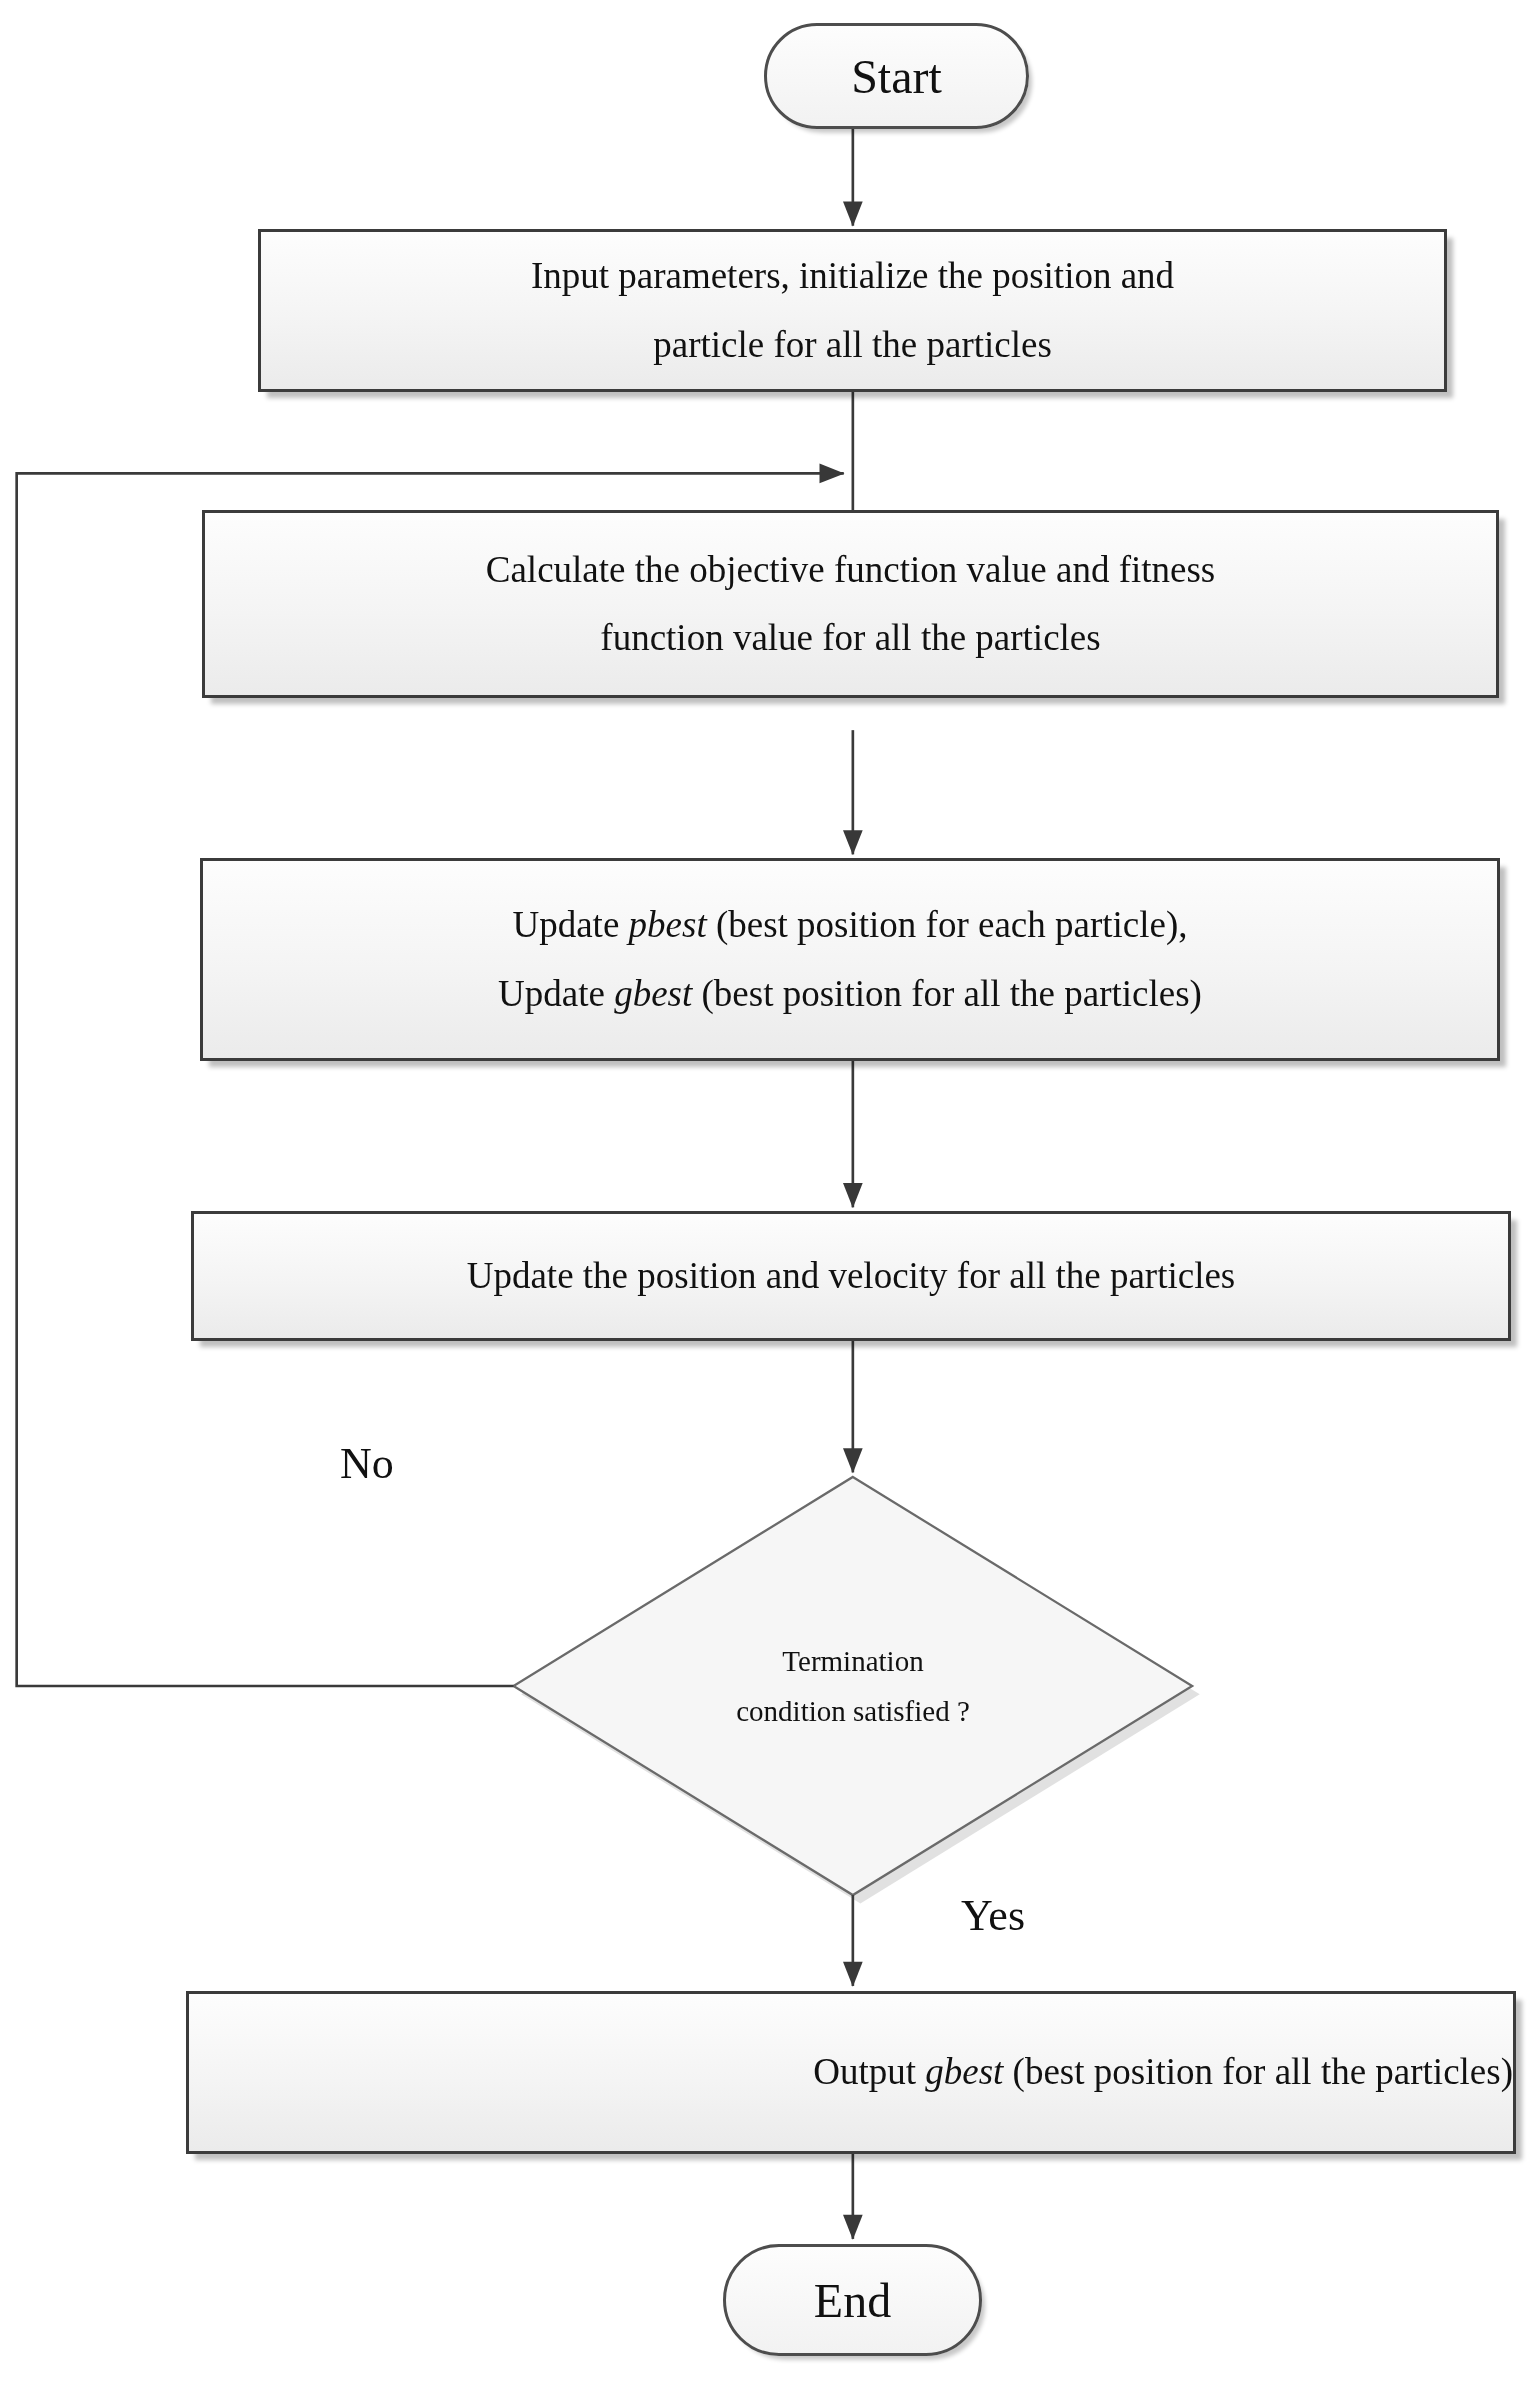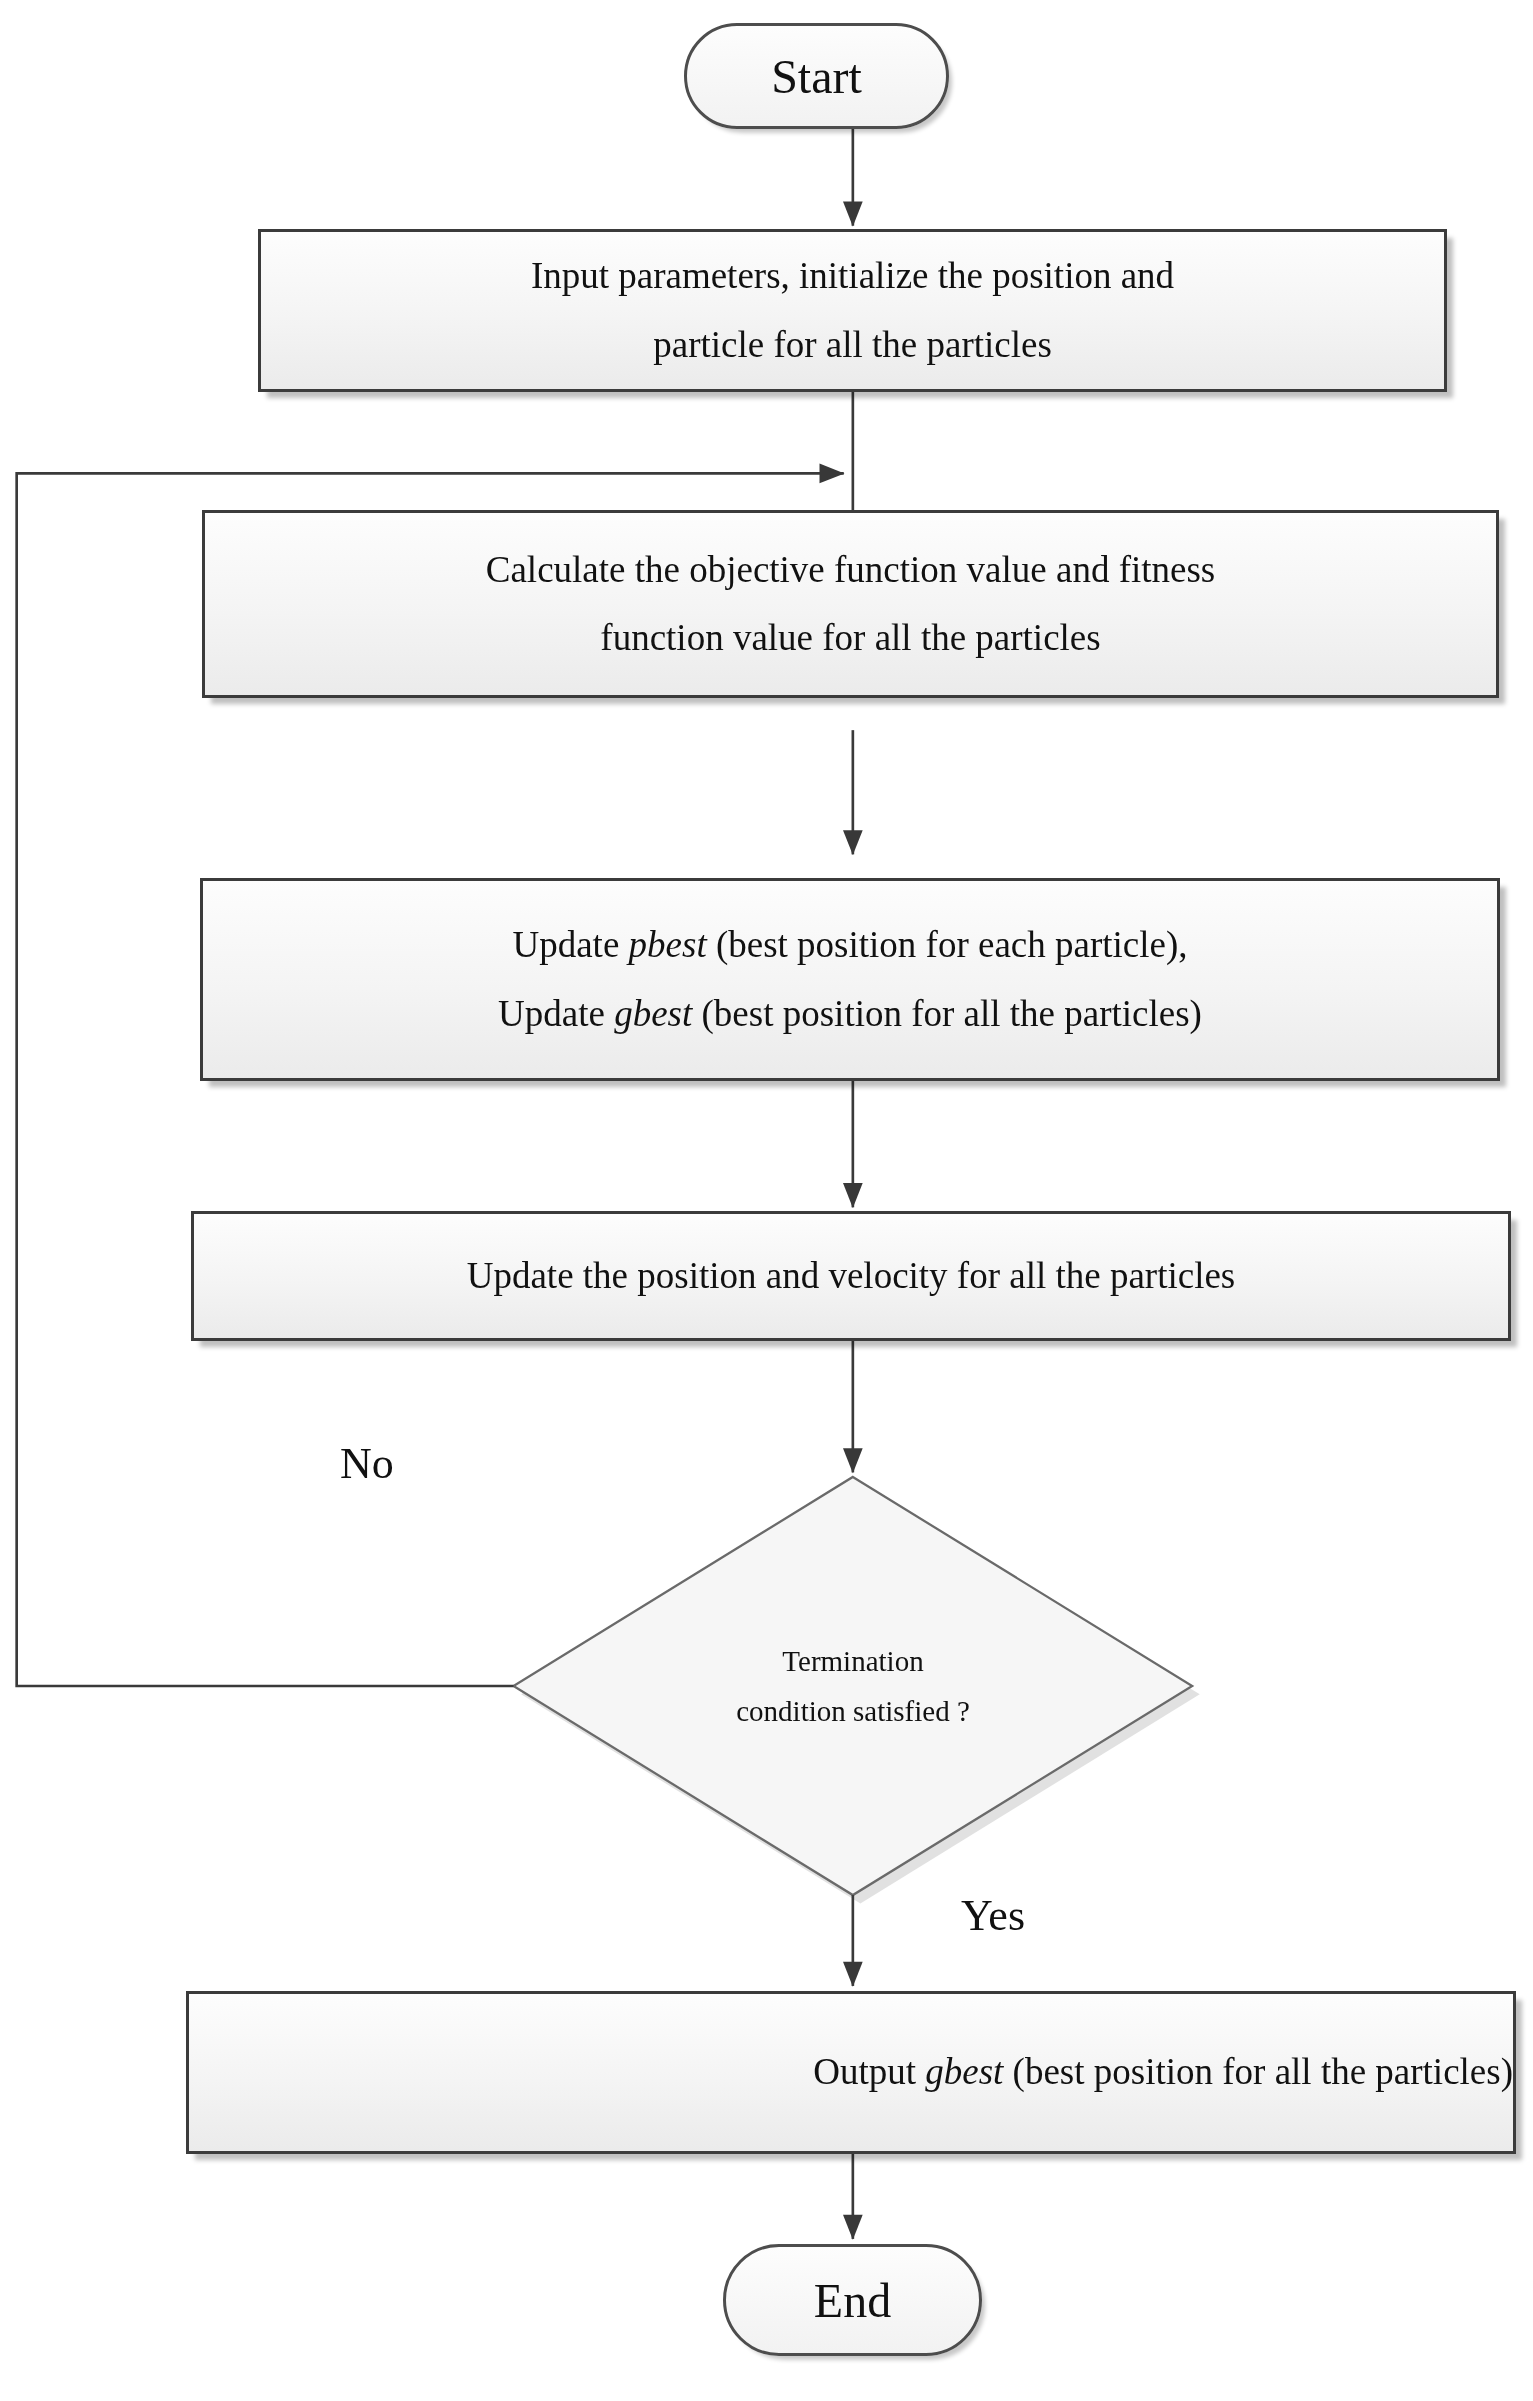--- a/index.html
+++ b/index.html
@@ -77,35 +77,35 @@
     <line x1="1126" y1="517" x2="1126" y2="712" stroke="#3a3a3a" stroke-width="3.5" marker-end="url(#ah)"></line>
     <line x1="1126" y1="964" x2="1126" y2="1128" stroke="#3a3a3a" stroke-width="3.5" marker-end="url(#ah)"></line>
     <line x1="1126" y1="1400" x2="1126" y2="1594" stroke="#3a3a3a" stroke-width="3.5" marker-end="url(#ah)"></line>
     <line x1="1126" y1="1768" x2="1126" y2="1944" stroke="#3a3a3a" stroke-width="3.5" marker-end="url(#ah)"></line>
     <line x1="1126" y1="2502" x2="1126" y2="2622" stroke="#3a3a3a" stroke-width="3.5" marker-end="url(#ah)"></line>
     <line x1="1126" y1="2843" x2="1126" y2="2956" stroke="#3a3a3a" stroke-width="3.5" marker-end="url(#ah)"></line>
 
     <polyline points="678,2226 22,2226 22,625 1114,625" fill="none" stroke="#3a3a3a" stroke-width="3.5" marker-end="url(#ah)"></polyline>
   </svg>
 
-  <div class="node stadium" style="left:684px; top:23px; width:265px; height:106px;">
+  <div class="node stadium" style="left:764px; top:23px; width:265px; height:106px;">
     <div class="tline">Start</div>
   </div>
 
   <div class="node rect-node" style="left:258px; top:229px; width:1189px; height:163px;">
     <div class="tline">Input parameters, initialize the position and</div>
     <div class="tline">particle for all the particles</div>
   </div>
 
   <div class="node rect-node" style="left:202px; top:510px; width:1297px; height:188px;">
     <div class="tline">Calculate the objective function value and fitness</div>
     <div class="tline">function value for all the particles</div>
   </div>
 
-  <div class="node rect-node" style="left:200px; top:858px; width:1300px; height:203px;margin-top:20px;">
+  <div class="node rect-node" style="left:200px; top:858px; width:1300px; height:203px;">
     <div class="tline"><span>Update </span><span class="ital">pbest</span><span> (best position for each particle),</span></div>
     <div class="tline"><span>Update </span><span class="ital">gbest</span><span> (best position for all the particles)</span></div>
   </div>
 
   <div class="node rect-node" style="left:191px; top:1211px; width:1320px; height:130px;">
     <div class="tline">Update the position and velocity for all the particles</div>
   </div>
 
   <div class="diamond-label" style="left:565px; top:1606px; width:576px; height:161px;">
     <div class="tline">Termination</div>

